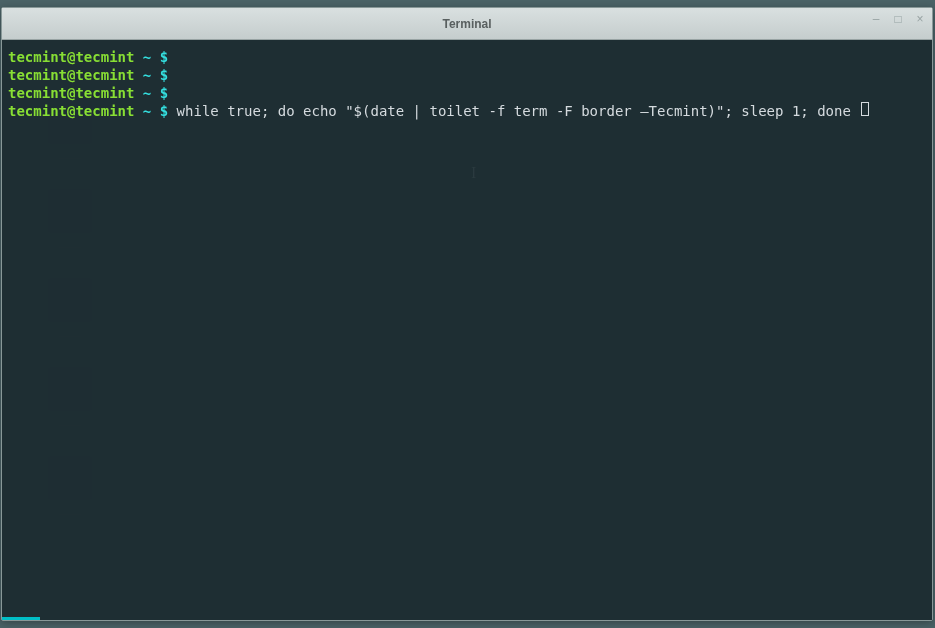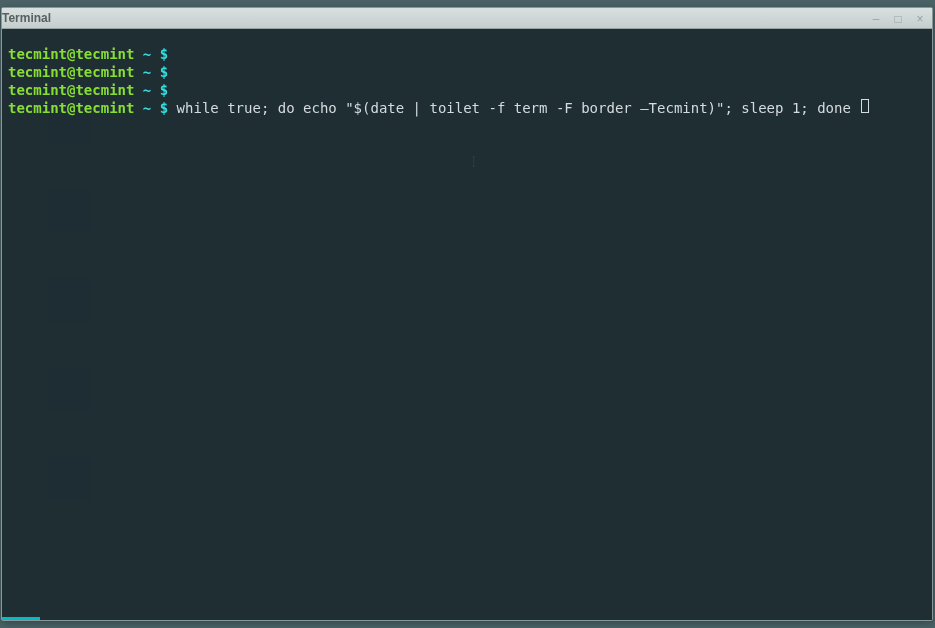--- a/index.html
+++ b/index.html
@@ -50,24 +50,25 @@
     height: 614px;
     background: #1e2d32;
     border: 1px solid #8a9a9a;
     border-radius: 2px;
     display: flex;
     flex-direction: column;
     box-shadow: 0 2px 8px rgba(0,0,0,0.3);
     opacity: 0.98;
   }
   .titlebar {
-    height: 21px;
+    height: 32px;
     background: linear-gradient(to bottom, #dce3e3, #c8d0d0);
     display: flex;
     align-items: center;
+    justify-content: center;
     position: relative;
     border-bottom: 1px solid #9aa5a5;
   }
   .titlebar-title {
     font-size: 12px;
     font-weight: bold;
     color: #5a6060;
   }
   .window-controls {
     position: absolute;
@@ -82,21 +83,21 @@
     display: flex;
     align-items: center;
     justify-content: center;
     font-size: 12px;
     color: #9aa5a5;
     cursor: pointer;
   }
   .terminal-body {
     flex: 1;
     background: #1e2d32;
-    padding: 16px 6px;
+    padding: 8px 6px;
     font-family: "DejaVu Sans Mono", "Consolas", monospace;
     font-size: 14px;
     line-height: 18px;
     color: #d8dee2;
     position: relative;
   }
   .prompt-line {
     white-space: pre;
     display: flex;
   }

